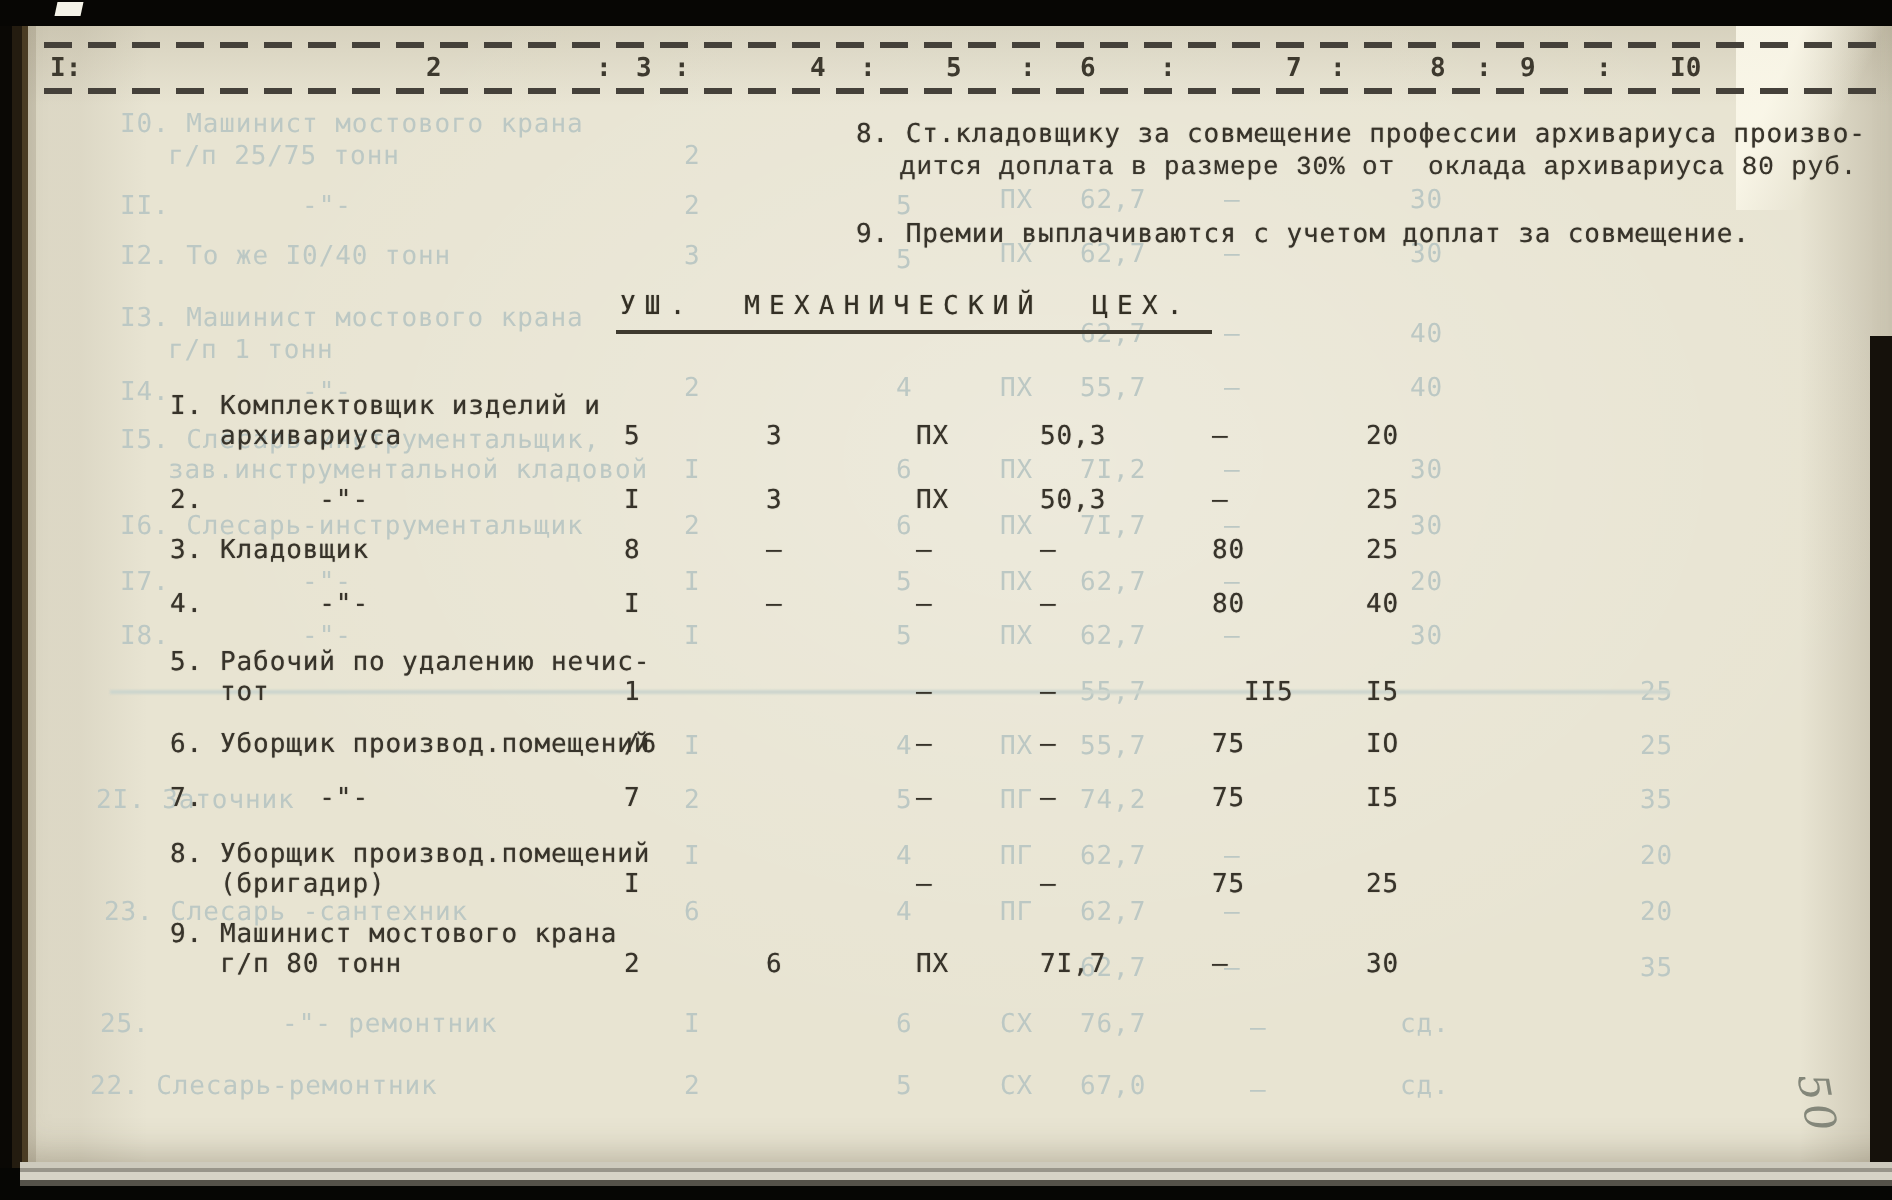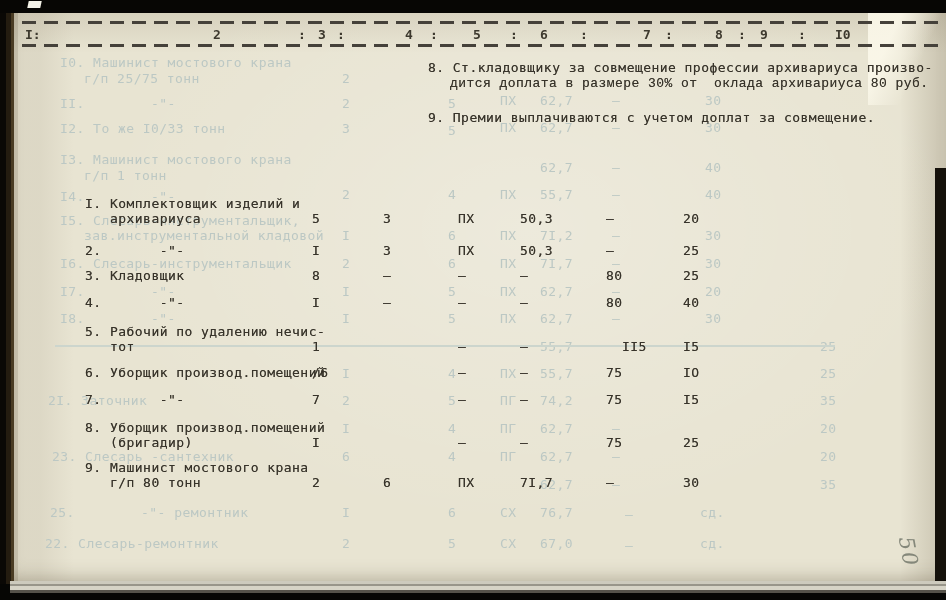--- a/index.html
+++ b/index.html
@@ -54,21 +54,21 @@
       <div class="gline" style="left: 60px; top: 55px;">I0. Машинист мостового крана</div>
       <div class="gline" style="left: 84px; top: 71px; text-align: center;">г/п 25/75 тонн</div>
       <div class="gline" style="left: 342px; top: 71px;">2</div>
       <div class="gline" style="left: 60px; top: 96px;">II.        -"-</div>
       <div class="gline" style="left: 342px; top: 96px;">2</div>
       <div class="gline" style="left: 448px; top: 96px;">5</div>
       <div class="gline" style="left: 500px; top: 93px;">ПХ</div>
       <div class="gline" style="left: 540px; top: 93px;">62,7</div>
       <div class="gline" style="left: 612px; top: 93px;">–</div>
       <div class="gline" style="left: 705px; top: 93px;">30</div>
-      <div class="gline" style="left: 60px; top: 121px;">I2. То же I0/33 тонн</div>
+      <div class="gline" style="left: 60px; top: 121px;">I2. То же I0/40 тонн</div>
       <div class="gline" style="left: 342px; top: 121px;">3</div>
       <div class="gline" style="left: 448px; top: 123px;">5</div>
       <div class="gline" style="left: 500px; top: 120px;">ПХ</div>
       <div class="gline" style="left: 540px; top: 120px;">62,7</div>
       <div class="gline" style="left: 612px; top: 120px;">–</div>
       <div class="gline" style="left: 705px; top: 120px;">30</div>
       <div class="gline" style="left: 60px; top: 152px;">I3. Машинист мостового крана</div>
       <div class="gline" style="left: 84px; top: 168px;">г/п 1 тонн</div>
       <div class="gline" style="left: 540px; top: 160px;">62,7</div>
       <div class="gline" style="left: 612px; top: 160px;">–</div>
@@ -177,20 +177,21 @@
       <div class="hnum" style="left: 798px; top: 27px;">:</div>
       <div class="hnum" style="left: 835px; top: 27px;">I0</div>
     </div>
 
   <div id="notesLayer">
       <div class="tline" style="left: 428px; top: 60px;">8. Ст.кладовщику за совмещение профессии архивариуса произво-</div>
       <div class="tline" style="left: 450px; top: 76px; font-family: Liberation Mono, monospace;">дится доплата в размере 30% от  оклада архивариуса 80 руб.</div>
       <div class="tline" style="left: 428px; top: 110px;">9. Премии выплачиваются с учетом доплат за совмещение.</div>
     </div>
 
+  <div class="section-title">УШ.  МЕХАНИЧЕСКИЙ  ЦЕХ.</div>
 
   <div id="tableRows">
       <div class="tline" style="left: 85px; top: 196px;">I.</div>
       <div class="tline" style="left: 110px; top: 196px;">Комплектовщик изделий и</div>
       <div class="tline" style="left: 110px; top: 211px;">архивариуса</div>
       <div class="tline" style="left: 312px; top: 211px;">5</div>
       <div class="tline" style="left: 383px; top: 211px;">3</div>
       <div class="tline" style="left: 458px; top: 211px;">ПХ</div>
       <div class="tline" style="left: 520px; top: 211px;">50,3</div>
       <div class="tline" style="left: 606px; top: 211px;">–</div>

